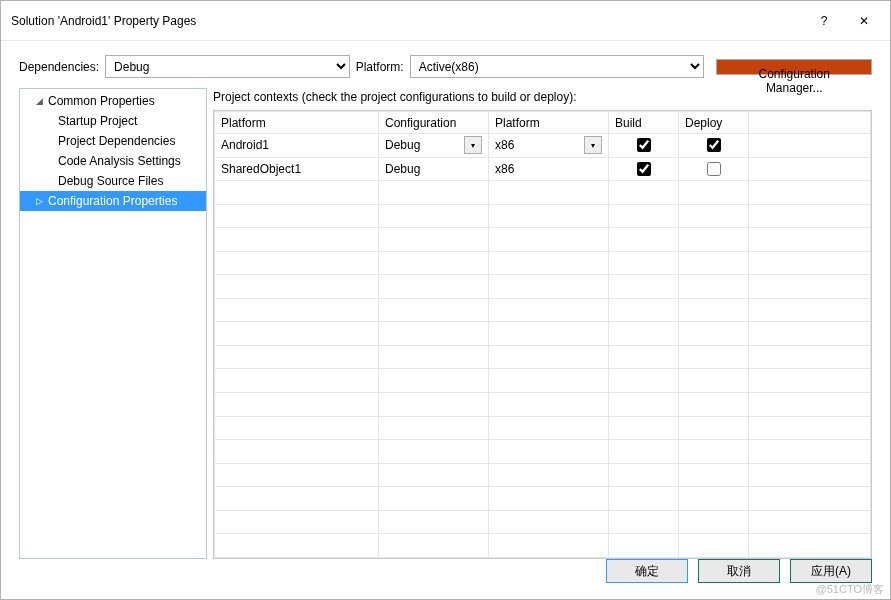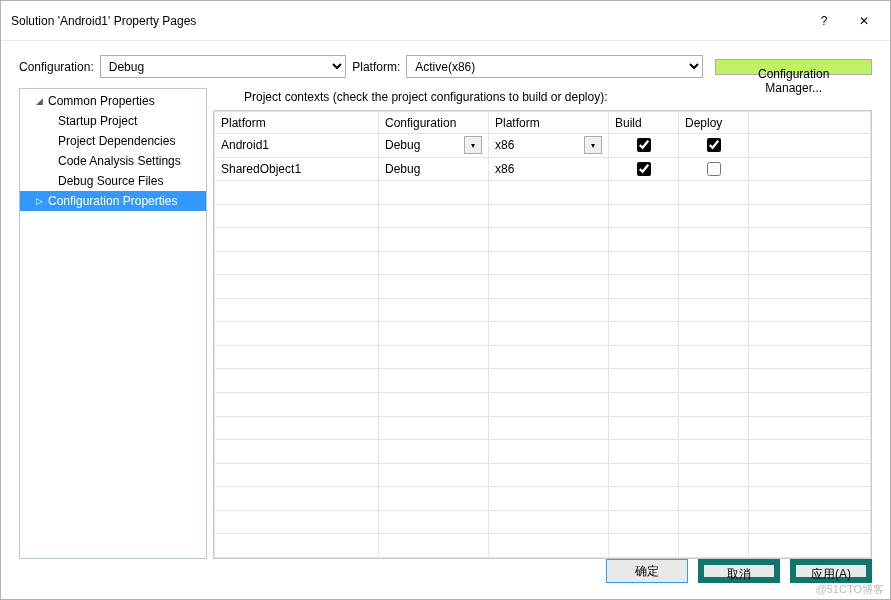--- a/index.html
+++ b/index.html
@@ -4,62 +4,62 @@
 <style>
   * { box-sizing: border-box; font-family: "Segoe UI", "Microsoft YaHei", sans-serif; font-size: 12px; }
   body { margin: 0; background: #fff; color: #000; }
   .window { width: 891px; height: 600px; border: 1px solid #b0b0b0; position: relative; display: flex; flex-direction: column; background: #fff; }
   .titlebar { height: 40px; display: flex; align-items: center; padding: 0 6px 0 10px; border-bottom: 1px solid #e8e8e8; }
   .titlebar .title { flex: 1; font-size: 12px; }
   .titlebar .tb-btn { width: 40px; height: 28px; display: flex; align-items: center; justify-content: center; cursor: pointer; font-size: 14px; }
   .config-row { display: flex; align-items: center; gap: 6px; padding: 14px 18px 10px 18px; }
   .config-row label { font-size: 12px; }
   .config-row select { height: 23px; border: 1px solid #adadad; background: #fff; padding: 0 4px; }
-  .cfg-manager-btn { height: 16px; padding: 7px 12px; border: 1px solid #adadad; background: #bef264; cursor: pointer; }
+  .cfg-manager-btn { height: 16px; padding: 7px 12px; border: 1px solid #adadad; background: #c2410c; cursor: pointer; }
   .body { flex: 1; display: flex; padding: 0 18px 0 18px; gap: 6px; overflow: hidden; }
   .tree { width: 188px; border: 1px solid #b9c7d7; padding: 2px 0; overflow: auto; }
   .tree-item { display: flex; align-items: center; height: 20px; padding-left: 6px; cursor: pointer; white-space: nowrap; }
   .tree-item.level1 { padding-left: 16px; }
   .tree-item.level2 { padding-left: 38px; }
   .tree-item.selected { background: #3399ff; color: #fff; }
   .tree-item .twist { width: 12px; display: inline-block; font-size: 9px; color: #606060; }
   .tree-item.selected .twist { color: #fff; }
   .right { flex: 1; display: flex; flex-direction: column; padding-top: 2px; }
-  .section-title { font-size: 12px; margin-bottom: 6px; margin-left: 31px; }
+  .section-title { font-size: 12px; margin-bottom: 6px; }
   .grid-wrap { flex: 1; border: 1px solid #c9c9c9; overflow: hidden; }
   table.grid { width: 100%; border-collapse: collapse; table-layout: fixed; height: 100%; }
   table.grid th, table.grid td { border: 1px solid #e5e5e5; height: 22px; padding: 0 6px; text-align: left; font-weight: normal; font-size: 12px; background: #fff; }
   table.grid th { background: #fdfdfd; }
   table.grid td.center, table.grid th.center { text-align: center; padding:0; }
   .cell-select { display: flex; align-items: center; justify-content: space-between; height: 100%; }
   .chev-btn { width: 18px; height: 18px; border: 1px solid #adadad; background: #efefef; display: inline-flex; align-items: center; justify-content: center; font-size: 8px; cursor: pointer; }
   input[type=checkbox] { width: 14px; height: 14px; accent-color: #000; cursor: pointer; }
   .footer { display: flex; justify-content: flex-end; gap: 10px; padding: 0 18px 16px 0; }
-  .footer button { width: 82px; height: 24px; border: 6px solid #0f766e; background: #e9e9e9; cursor: pointer; }
+  .footer button { width: 82px; height: 24px; border: 1px solid #0f766e; background: #e9e9e9; cursor: pointer; }
   .footer button.primary { border: 1px solid #3399ff; }
   .watermark { position: absolute; right: 6px; bottom: 2px; color: #bbb; font-size: 11px; pointer-events:none; }
   col.c1{width:164px} col.c2{width:110px} col.c3{width:120px} col.c4{width:70px} col.c5{width:70px} col.c6{width:auto}
 </style>
 </head>
 <body>
 
 <div class="window">
 
   <div class="titlebar">
     <span class="title">Solution 'Android1' Property Pages</span>
     <div class="tb-btn">
         <span>?</span>
       </div>
     <div class="tb-btn">
         <span>✕</span>
       </div>
   </div>
 
   <div class="config-row">
-    <label>Configuration:</label>
+    <label>Dependencies:</label>
     <select style="width:248px">
       <option>Debug</option>
     </select>
     <label>Platform:</label>
     <select style="width:299px">
       <option>Active(x86)</option>
     </select>
     <div style="flex:1"></div>
     <button class="cfg-manager-btn">Configuration Manager...</button>
   </div>

